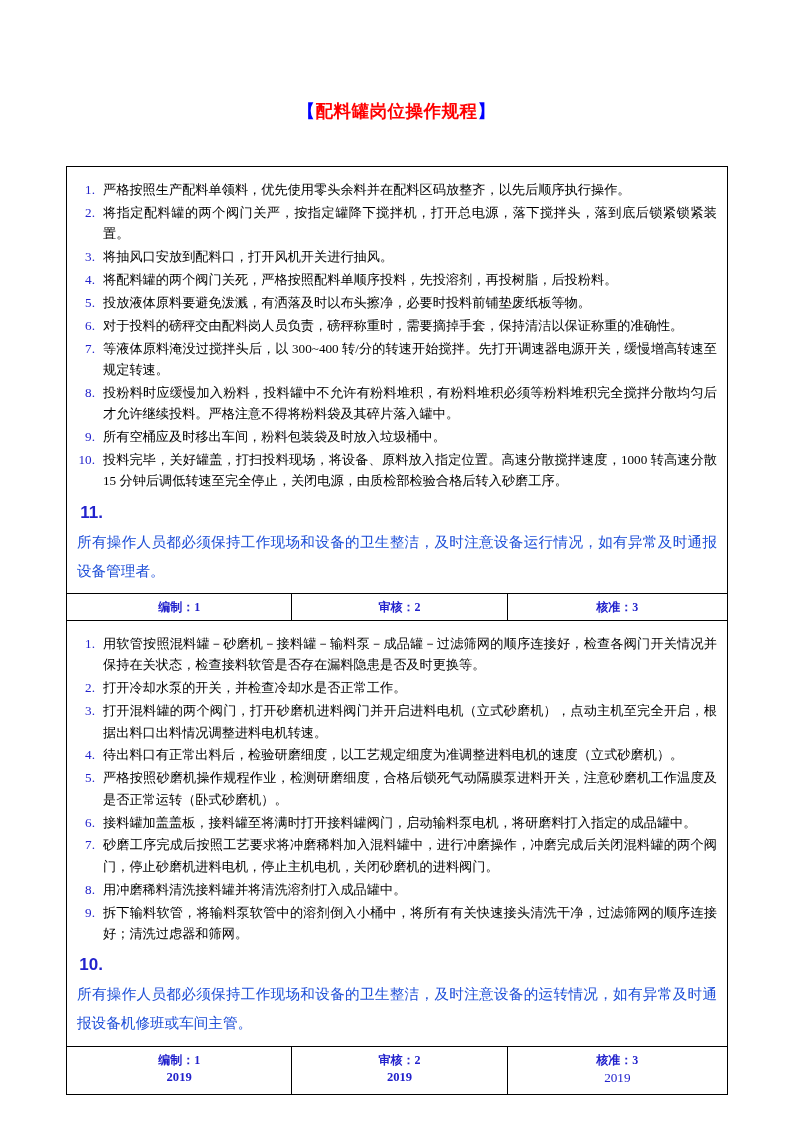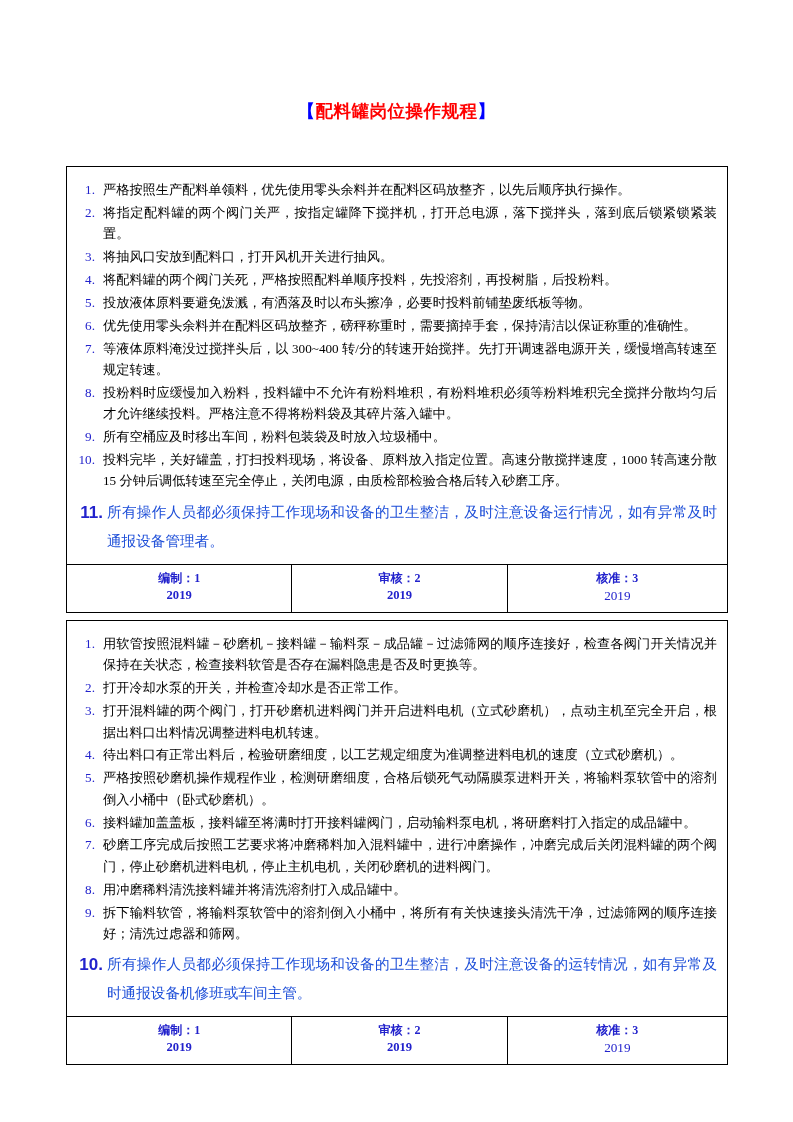--- a/index.html
+++ b/index.html
@@ -76,20 +76,21 @@
     flex: 1 1 auto;
     text-align: justify;
     text-justify: inter-ideograph;
   }
 
   
   ol.steps > li.big {
     margin-top: 6px;
     font-size: 14.6px;
     line-height: 2.0;
+    flex-direction: column;
   }
   ol.steps > li.big .num {
     color: #2222cc;
     font-family: "Liberation Sans", "DejaVu Sans", sans-serif;
     font-weight: bold;
     font-size: 17px;
     line-height: 1.75;
     width: 30px;
     padding-right: 4px;
   }
@@ -159,21 +160,21 @@
         <li>
             <span class="num">4.</span>
             <span class="txt">将配料罐的两个阀门关死，严格按照配料单顺序投料，先投溶剂，再投树脂，后投粉料。</span>
           </li>
         <li>
             <span class="num">5.</span>
             <span class="txt">投放液体原料要避免泼溅，有洒落及时以布头擦净，必要时投料前铺垫废纸板等物。</span>
           </li>
         <li>
             <span class="num">6.</span>
-            <span class="txt">优先使用零头余料并在配料区码放整齐，磅秤称重时，需要摘掉手套，保持清洁以保证称重的准确性。</span>
+            <span class="txt">对于投料的磅秤交由配料岗人员负责，磅秤称重时，需要摘掉手套，保持清洁以保证称重的准确性。</span>
           </li>
         <li>
             <span class="num">7.</span>
             <span class="txt">等液体原料淹没过搅拌头后，以 300~400 转/分的转速开始搅拌。先打开调速器电源开关，缓慢增高转速至规定转速。</span>
           </li>
         <li>
             <span class="num">8.</span>
             <span class="txt">投粉料时应缓慢加入粉料，投料罐中不允许有粉料堆积，有粉料堆积必须等粉料堆积完全搅拌分散均匀后才允许继续投料。严格注意不得将粉料袋及其碎片落入罐中。</span>
           </li>
         <li>
@@ -221,21 +222,21 @@
         <li>
             <span class="num">3.</span>
             <span class="txt">打开混料罐的两个阀门，打开砂磨机进料阀门并开启进料电机（立式砂磨机），点动主机至完全开启，根据出料口出料情况调整进料电机转速。</span>
           </li>
         <li>
             <span class="num">4.</span>
             <span class="txt">待出料口有正常出料后，检验研磨细度，以工艺规定细度为准调整进料电机的速度（立式砂磨机）。</span>
           </li>
         <li>
             <span class="num">5.</span>
-            <span class="txt">严格按照砂磨机操作规程作业，检测研磨细度，合格后锁死气动隔膜泵进料开关，将输料泵软管中的溶剂倒入小桶中（卧式砂磨机）。</span>
+            <span class="txt">严格按照砂磨机操作规程作业，检测研磨细度，合格后锁死气动隔膜泵进料开关，注意砂磨机工作温度及是否正常运转（卧式砂磨机）。</span>
           </li>
         <li>
             <span class="num">6.</span>
             <span class="txt">接料罐加盖盖板，接料罐至将满时打开接料罐阀门，启动输料泵电机，将研磨料打入指定的成品罐中。</span>
           </li>
         <li>
             <span class="num">7.</span>
             <span class="txt">砂磨工序完成后按照工艺要求将冲磨稀料加入混料罐中，进行冲磨操作，冲磨完成后关闭混料罐的两个阀门，停止砂磨机进料电机，停止主机电机，关闭砂磨机的进料阀门。</span>
           </li>
         <li>

